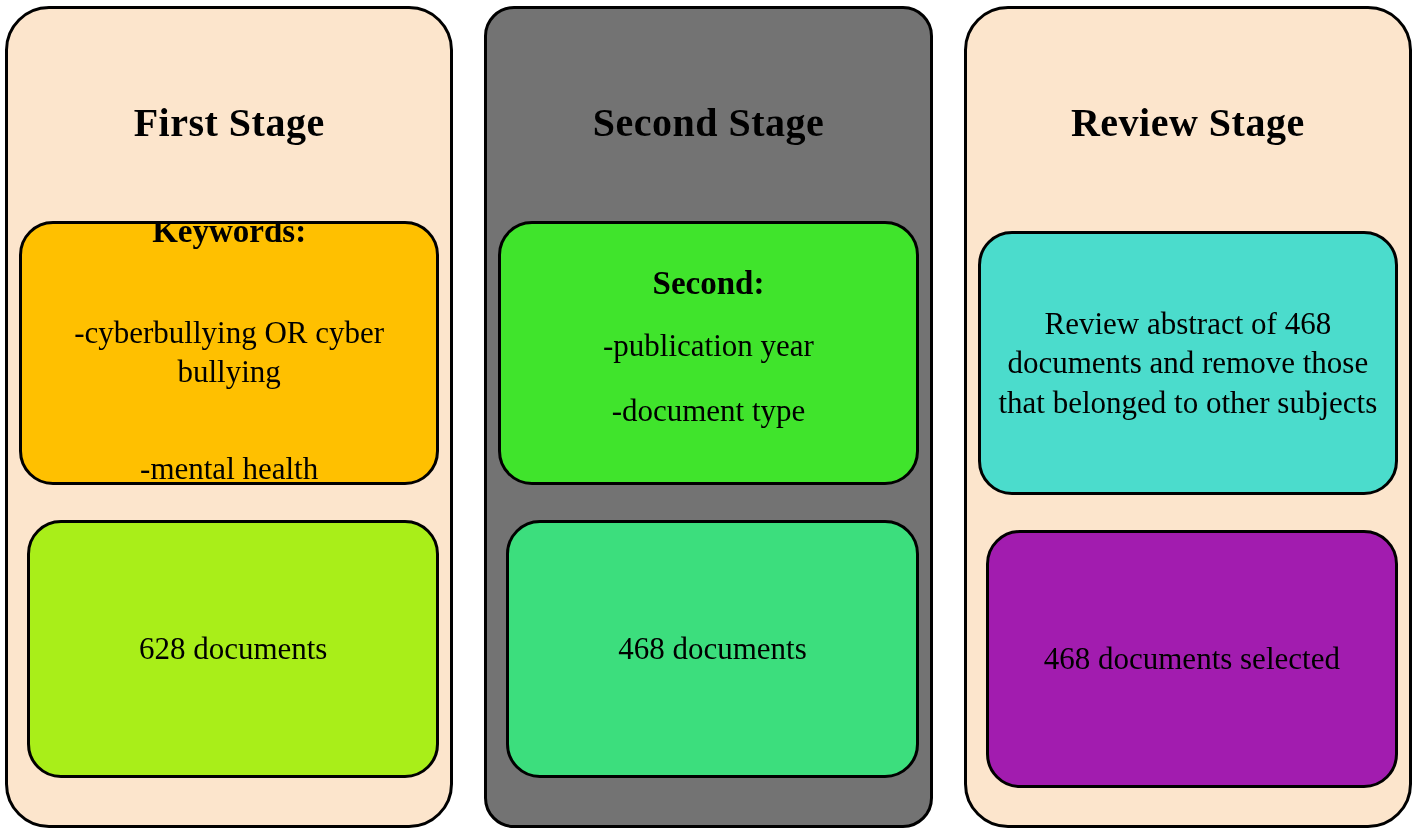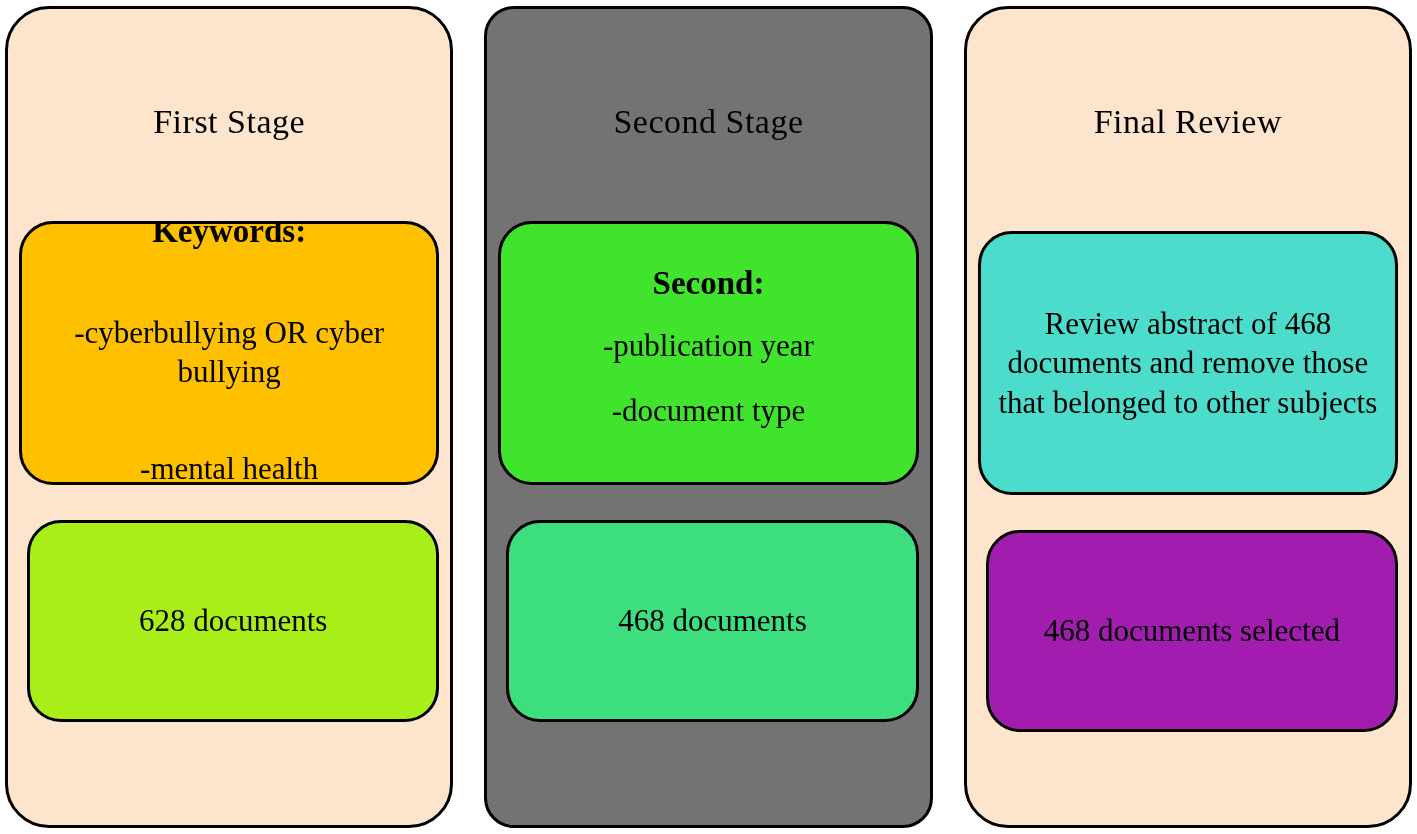--- a/index.html
+++ b/index.html
@@ -32,41 +32,41 @@
   .stage-header {
     flex: none;
     height: 212px;
     display: flex;
     align-items: center;
     justify-content: center;
     padding-top: 14px;
     box-sizing: border-box;
   }
   .stage-title {
-    font-size: 34px;
-    font-weight: normal;
+    font-size: 40px;
+    font-weight: bold;
     letter-spacing: 0.5px;
     text-align: center;
   }
   .box {
     flex: none;
     box-sizing: border-box;
     border: 3px solid #000000;
     border-radius: 34px;
     display: flex;
     flex-direction: column;
     align-items: center;
     justify-content: center;
     text-align: center;
     padding: 8px 12px;
     overflow: hidden;
   }
   .box-top { height: 264px; }
   .box-gap { flex: none; height: 35px; }
-  .box-bottom { height: 202px; margin-left: 8px; }
+  .box-bottom { height: 258px; margin-left: 8px; }
   .box-heading {
     font-size: 33px;
     font-weight: bold;
     margin: 0 0 9px 0;
     line-height: 1.25;
   }
   .box-line {
     font-size: 31px;
     line-height: 1.26;
     margin: 7px 0;
@@ -112,21 +112,21 @@
       <p class="box-line">-document type</p>
     </div>
     <div class="box-gap"></div>
     <div class="box box-bottom" style="background-color: rgb(60, 222, 125);">
       <p class="count-text">468 documents</p>
     </div>
   </div>
 
   <div class="stage-panel" style="background-color: rgb(252, 229, 204);">
     <div class="stage-header">
-      <div class="stage-title">Final Review</div>
+      <div class="stage-title">Review Stage</div>
     </div>
     <div class="box box-top" style="background-color: rgb(75, 220, 204); margin-top: 10px;">
       <p class="box-line">Review abstract of 468 documents and remove those that belonged to other subjects</p>
     </div>
     <div class="box-gap"></div>
     <div class="box box-bottom" style="background-color: #a21caf;">
       <p class="count-text">468 documents selected</p>
     </div>
   </div>
 

